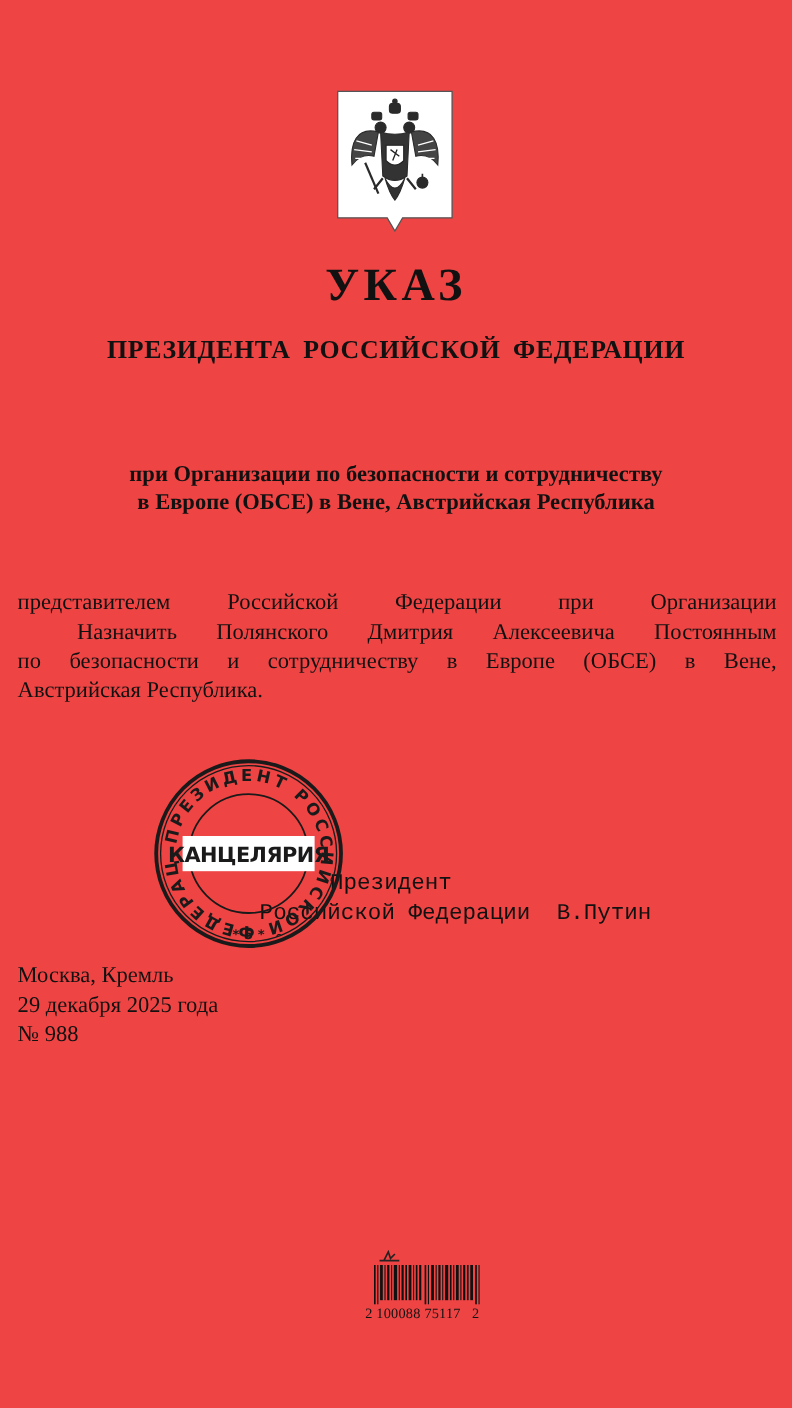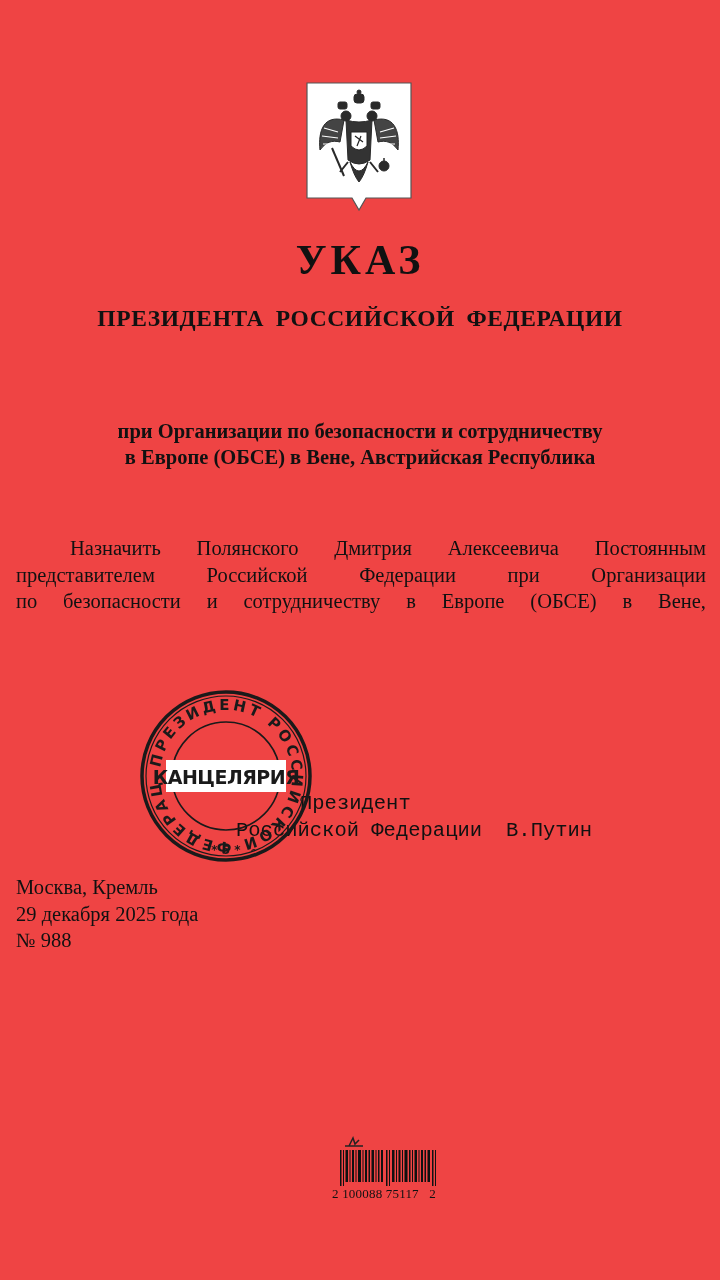--- a/index.html
+++ b/index.html
@@ -176,44 +176,47 @@
 
   <div class="title">УКАЗ</div>
   <div class="subtitle">ПРЕЗИДЕНТА РОССИЙСКОЙ ФЕДЕРАЦИИ</div>
 
   <div class="heading">
     <div>при Организации по безопасности и сотрудничеству</div>
     <div>в Европе (ОБСЕ) в Вене, Австрийская Республика</div>
   </div>
 
   <div class="body-text">
+    <div class="body-line">
+      <span>представителем</span>
+      <span>Российской</span>
+      <span>Федерации</span>
+      <span>при</span>
+      <span>Организации</span>
+    </div>
     <div class="body-line first">
       <span>Назначить</span>
       <span>Полянского</span>
       <span>Дмитрия</span>
       <span>Алексеевича</span>
       <span>Постоянным</span>
-    </div>
-    <div class="body-line">
-      <span>представителем</span>
-      <span>Российской</span>
-      <span>Федерации</span>
-      <span>при</span>
-      <span>Организации</span>
     </div>
     <div class="body-line">
       <span>по</span>
       <span>безопасности</span>
       <span>и</span>
       <span>сотрудничеству</span>
       <span>в</span>
       <span>Европе</span>
       <span>(ОБСЕ)</span>
       <span>в</span>
       <span>Вене,</span>
+    </div>
+    <div class="body-line last">
+      <span>Австрийская Республика.</span>
     </div>
   </div>
 
   <div class="signature">
     <div class="sig-title-1">Президент</div>
     <div class="sig-row">
       <span>Российской Федерации</span>
       <span class="sig-name">В.Путин</span>
     </div>
   </div>

